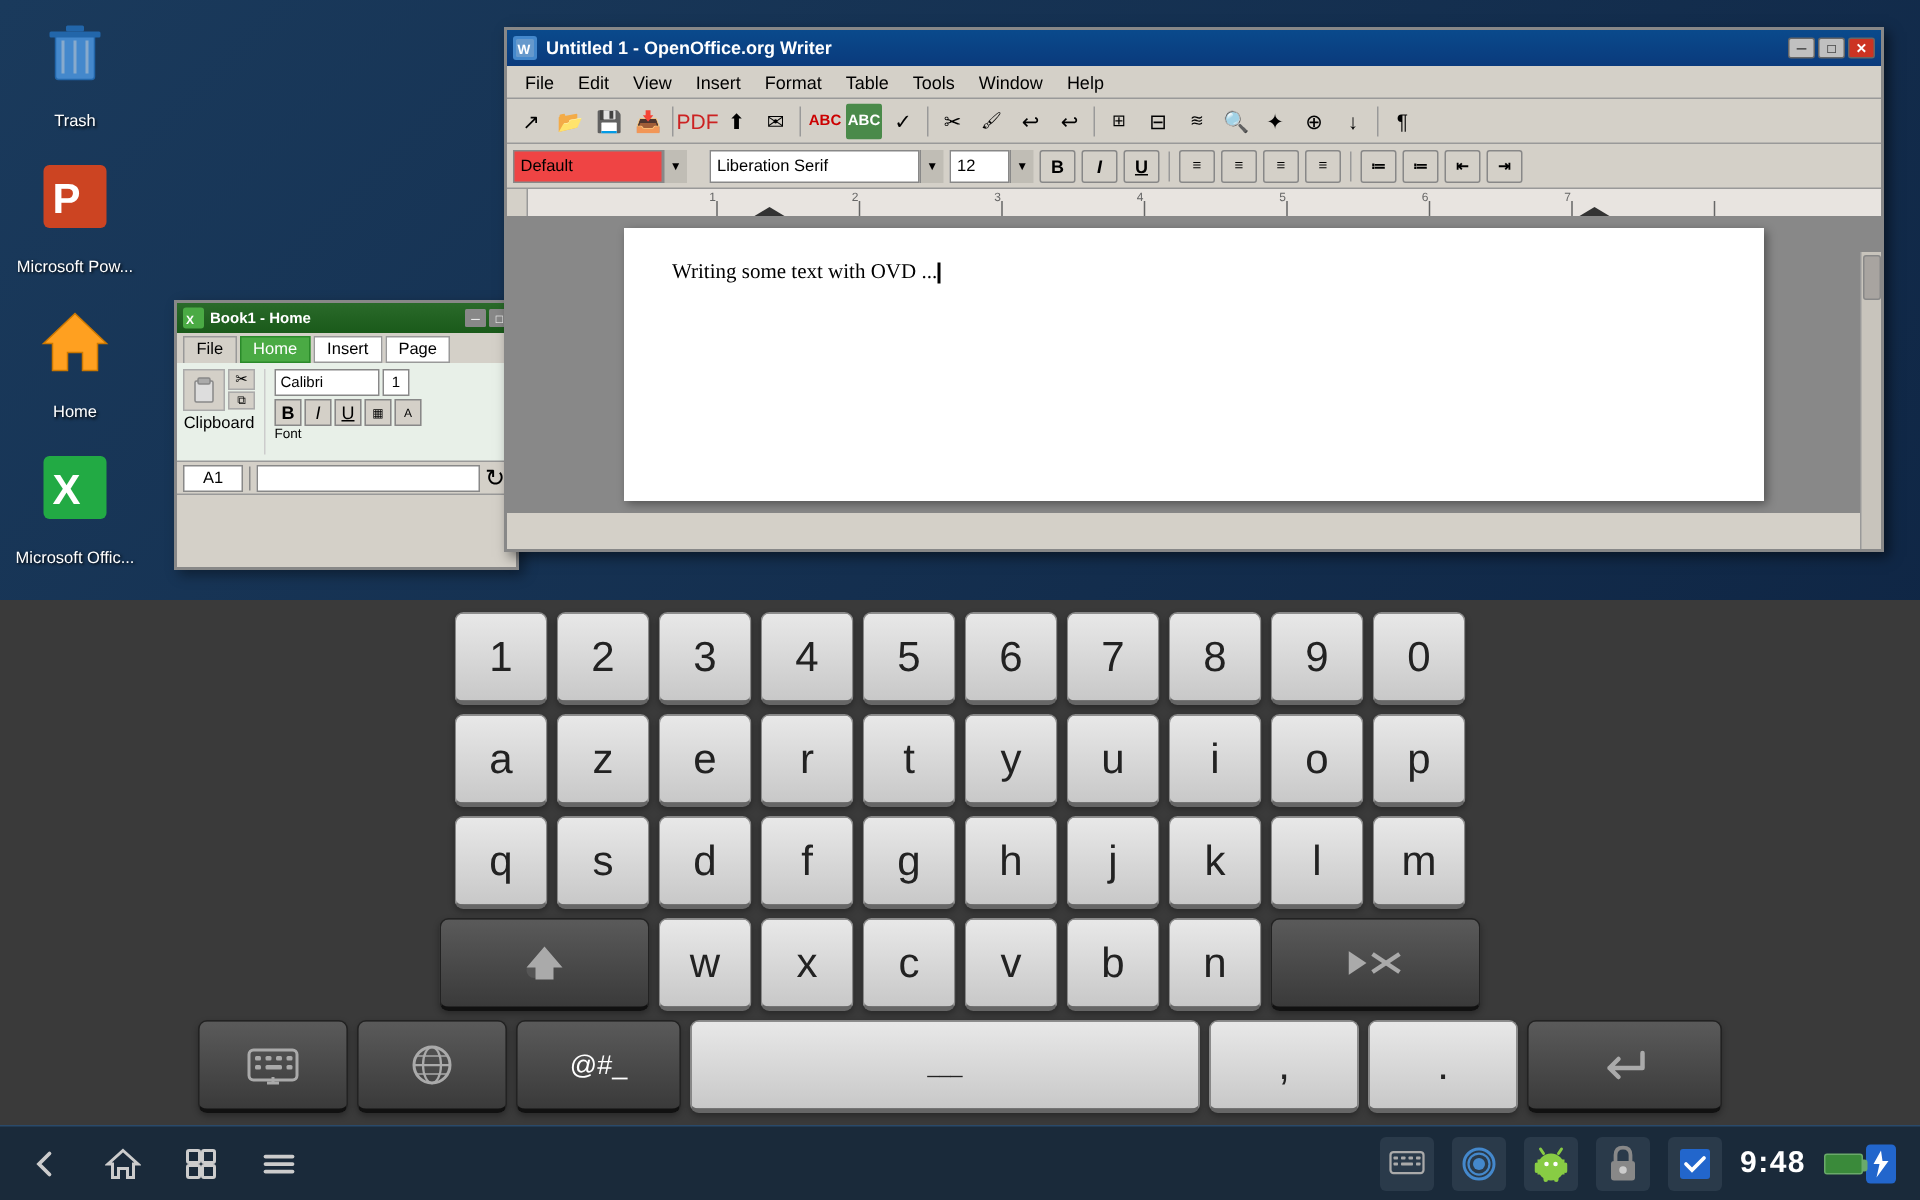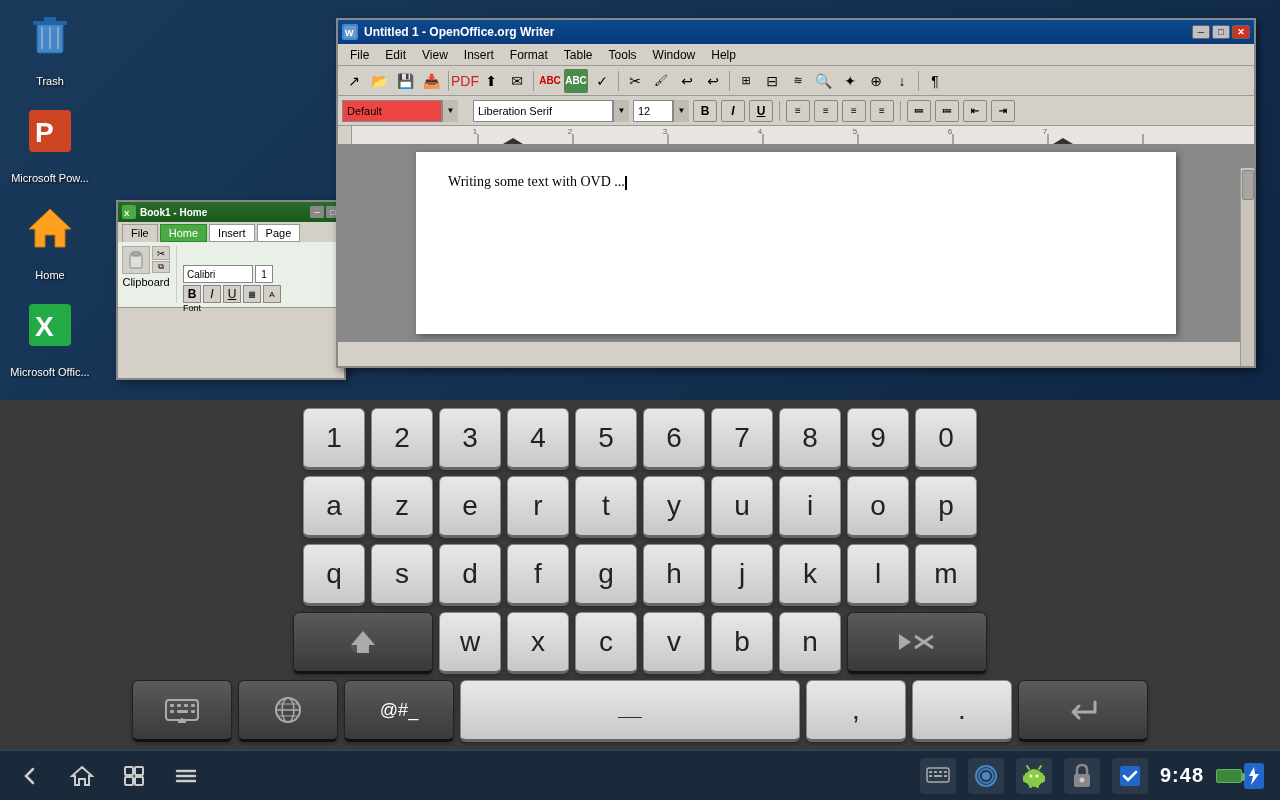--- a/index.html
+++ b/index.html
@@ -632,35 +632,41 @@
           </div>
           <div style="display:flex;flex-direction:column;gap:1px;">
             <div style="width:18px;height:14px;background:#d4d0c8;border:1px solid #aaa;display:flex;align-items:center;justify-content:center;font-size:10px;cursor:pointer;">✂</div>
             <div style="width:18px;height:12px;background:#d4d0c8;border:1px solid #aaa;display:flex;align-items:center;justify-content:center;font-size:8px;cursor:pointer;">⧉</div>
           </div>
         </div>
         <span style="font-size:11px;">Clipboard</span>
       </div>
 
       <div style="display:flex;flex-direction:column;padding-right:6px;">
-        <div style="display:flex;gap:2px;margin-bottom:2px;margin-top:19px;">
+        <div style="display:flex;gap:2px;margin-bottom:2px;">
           <div style="width:70px;height:18px;background:white;border:1px solid #888;font-size:10px;display:flex;align-items:center;padding:0 3px;">Calibri</div>
           <div style="width:18px;height:18px;background:white;border:1px solid #888;font-size:10px;display:flex;align-items:center;justify-content:center;">1</div>
         </div>
         <div style="display:flex;gap:2px;">
           <div style="width:18px;height:18px;background:#d4d0c8;border:1px solid #888;font-size:12px;font-weight:bold;display:flex;align-items:center;justify-content:center;cursor:pointer;">B</div>
           <div style="width:18px;height:18px;background:#d4d0c8;border:1px solid #888;font-size:12px;font-style:italic;display:flex;align-items:center;justify-content:center;cursor:pointer;">I</div>
           <div style="width:18px;height:18px;background:#d4d0c8;border:1px solid #888;font-size:12px;text-decoration:underline;display:flex;align-items:center;justify-content:center;cursor:pointer;">U</div>
           <div style="width:18px;height:18px;background:#d4d0c8;border:1px solid #888;font-size:8px;display:flex;align-items:center;justify-content:center;cursor:pointer;">▦</div>
           <div style="width:18px;height:18px;background:#d4d0c8;border:1px solid #888;font-size:8px;display:flex;align-items:center;justify-content:center;cursor:pointer;">A</div>
         </div>
         <span style="font-size:9px;">Font</span>
       </div>
     </div>
 
+    <div class="excel-formula">
+      <div class="excel-cell-ref">A1</div>
+      <div style="width:1px;height:16px;background:#888;margin:0 4px;"></div>
+      <div style="flex:1;height:18px;background:white;border:1px solid #888;font-size:11px;"></div>
+      <div style="width:20px;height:18px;display:flex;align-items:center;justify-content:center;cursor:pointer;">↻</div>
+    </div>
   </div>
 
   <div class="writer-window">
 
     <div class="window-titlebar">
       <div class="window-title">
         <div class="window-title-icon">
           <svg width="14" height="14" viewBox="0 0 14 14">
             <rect x="1" y="1" width="12" height="12" rx="1" fill="#6699cc"></rect>
             <text x="2" y="11" font-size="9" fill="white" font-weight="bold">W</text>

